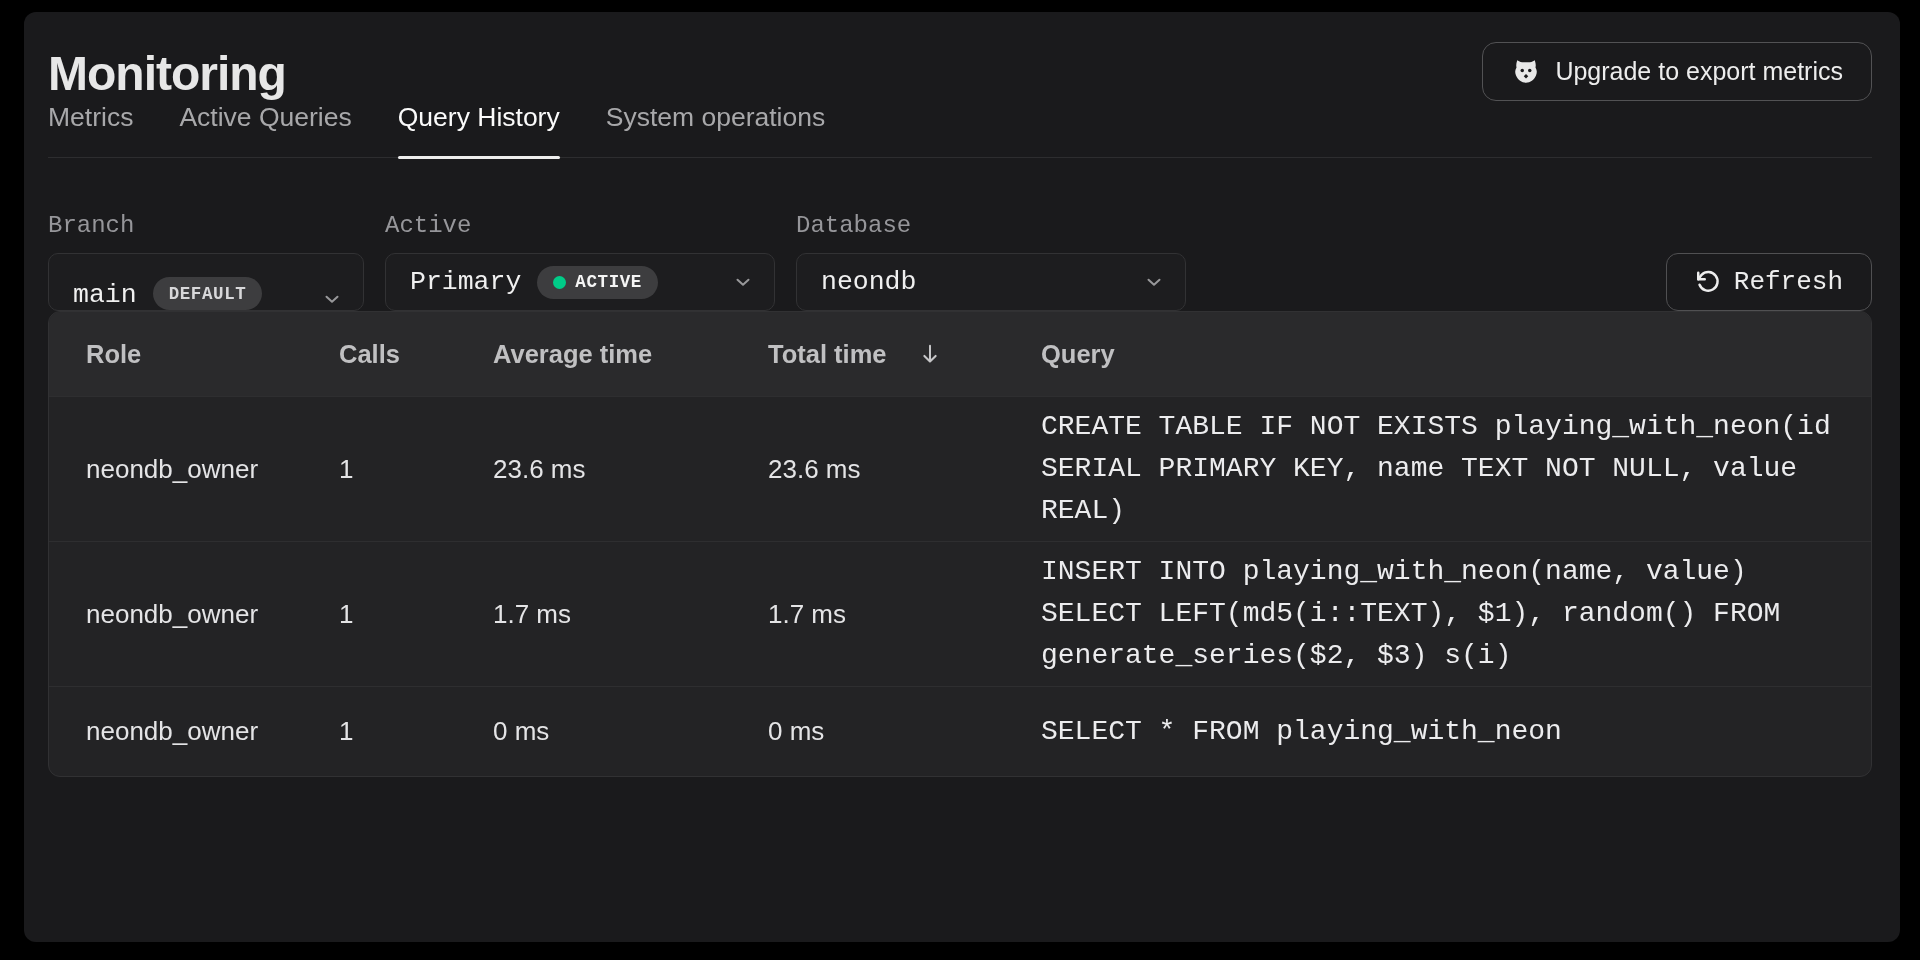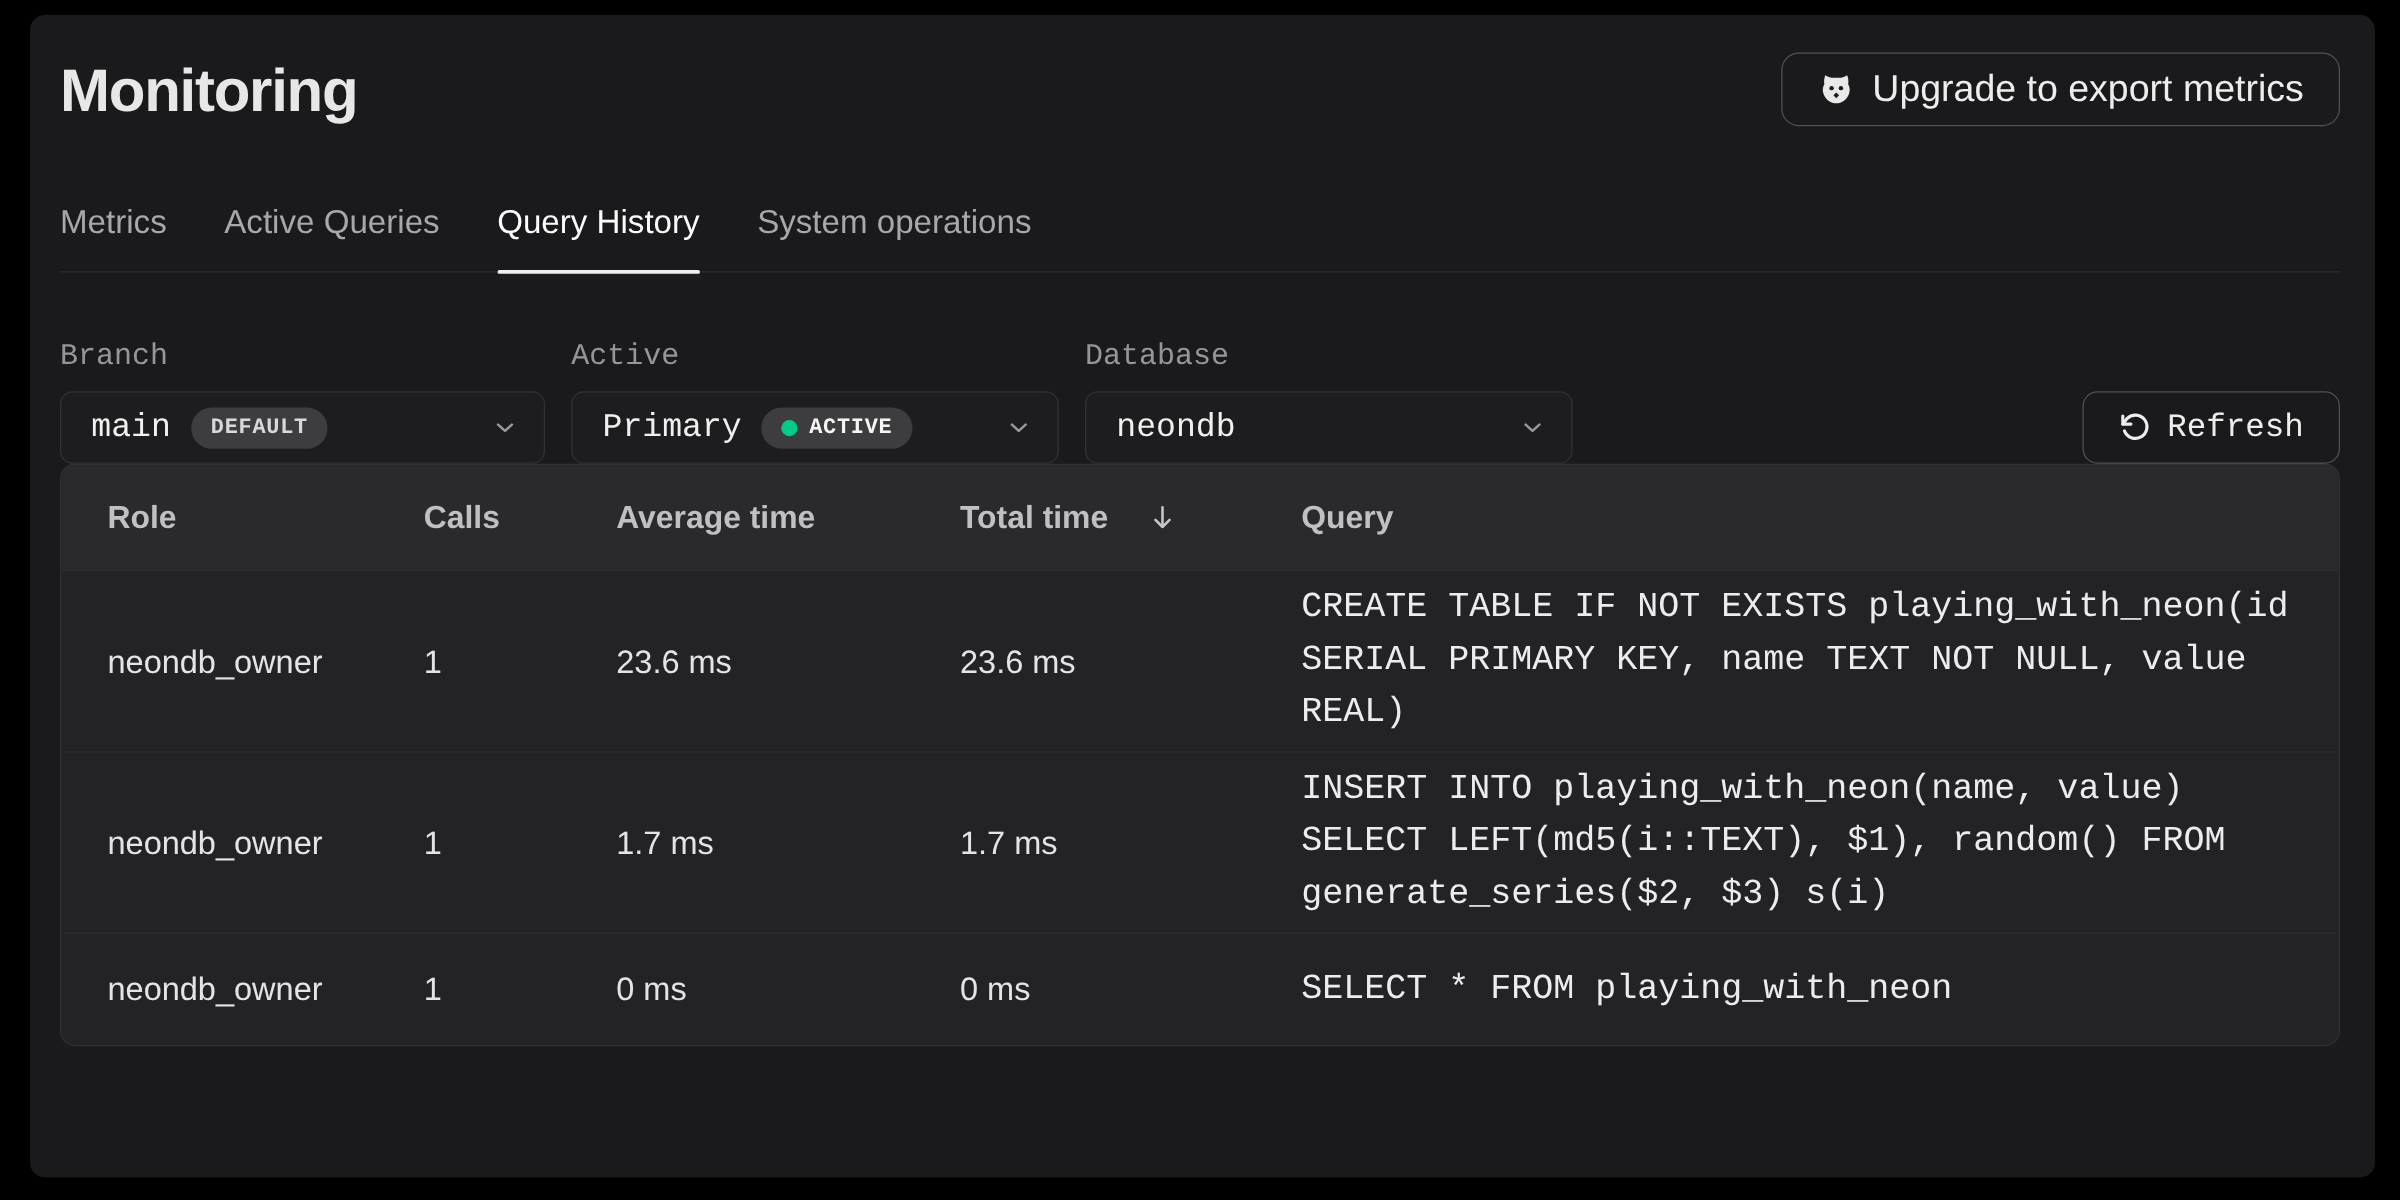--- a/index.html
+++ b/index.html
@@ -8,38 +8,38 @@
   .screen { position:absolute; left:24px; top:12px; right:20px; bottom:18px;
             background:var(--page-bg,#1a1a1c); border-radius:12px;
             padding:0 28px 0 24px; }
 
   
   .page-title { margin-top:34px; font-size:48px; line-height:56px; font-weight:700;
                 letter-spacing:-1px; color:#e7e7e7; }
   .upgrade-btn { position:absolute; top:30px; right:28px; height:59px;
                  display:flex; align-items:center; gap:14px; padding:0 28px;
                  background:transparent; border:1.5px solid #525254; border-radius:14px;
-                 color:#ededed; font-size:30px; font-family:inherit; cursor:pointer; }
+                 color:#ededed; font-size:25px; font-family:inherit; cursor:pointer; }
   .upgrade-btn svg { width:30px; height:30px; }
 
   
-  .tabs { margin-top:60px; display:flex; gap:46px; border-bottom:1px solid #2d2d2f; }
+  .tabs { display:flex; gap:46px; border-bottom:1px solid #2d2d2f; }
   .tab { position:relative; background:none; border:none; font-family:inherit;
          font-size:26.5px; color:#a8a8aa; padding:0 0 24px 0; cursor:pointer; }
   .tab.active { color:#fbfbfb; }
   .tab.active::after { content:""; position:absolute; left:0; right:0; bottom:-2px;
                        height:3.5px; background:var(--underline,#ededed); border-radius:2px; }
 
   
   .filters { margin-top:54px; display:flex; gap:21px; align-items:flex-end;font-family:Liberation Mono, monospace; }
   .filter-group { display:flex; flex-direction:column; }
   .filter-label { font-size:24px; color:#96969a; margin-bottom:14px; }
   .dropdown { height:58px; background:#1d1d1f; border:1px solid #323234; border-radius:10px;
               display:flex; align-items:center; padding:0 20px 0 24px; cursor:pointer; }
-  .dd-branch { width:388px; } .dd-compute { width:390px; } .dd-database { width:390px; }
+  .dd-branch { width:316px;align-items:flex-end; } .dd-compute { width:390px; } .dd-database { width:390px; }
   .dd-value { font-size:26.5px; color:#f0f0f0; }
   .chevron { margin-left:auto; width:22px; height:22px; flex:none; }
   .pill { margin-left:16px; height:33px; display:flex; align-items:center; gap:9px;
           padding:0 16px; background:#3d3d3f; border-radius:17px;
           font-size:17.5px; font-weight:700; letter-spacing:0.6px; color:#d8d8da; }
   .pill.active-pill { color:#f5f5f5; }
   .dot { width:13px; height:13px; border-radius:50%; background:var(--accent,#00cc88); }
   .refresh-btn { margin-left:auto; height:58px; display:flex; align-items:center; gap:13px;
                  padding:0 28px; background:transparent; border:1.5px solid #505052;
                  border-radius:12px; color:#ededed; font-size:26px; font-family:inherit;

